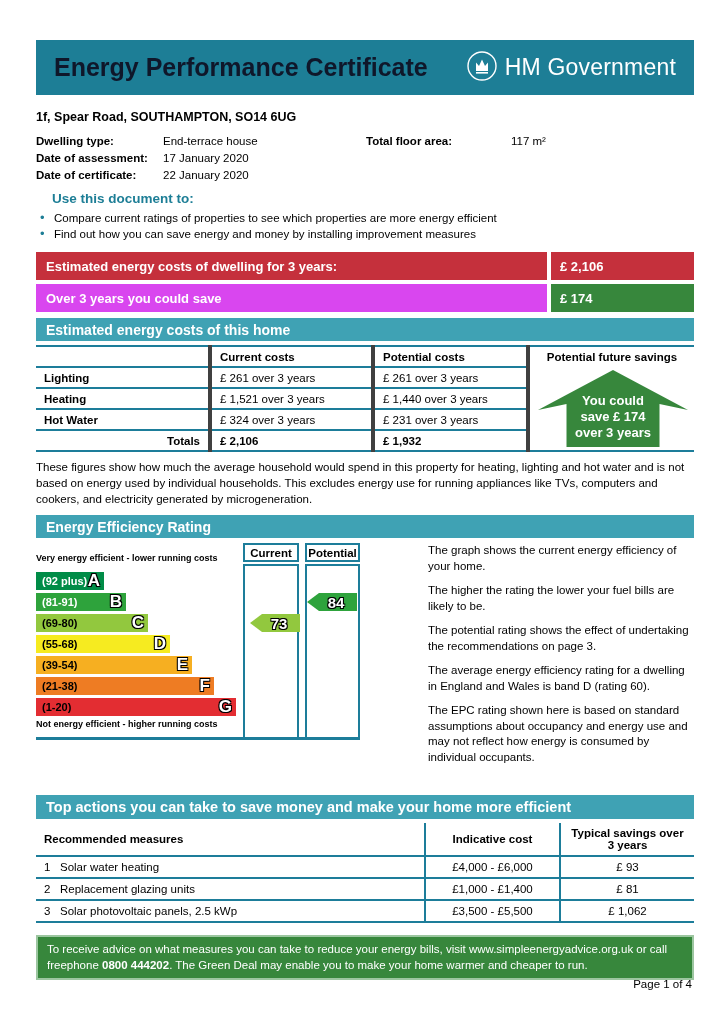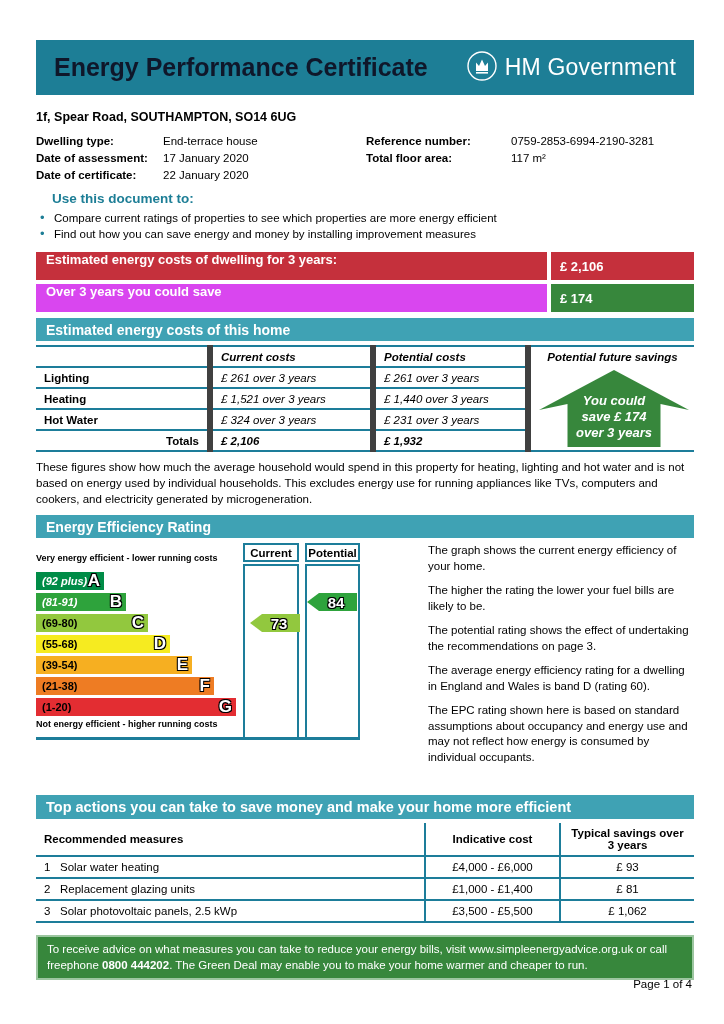--- a/index.html
+++ b/index.html
@@ -25,29 +25,29 @@
   .details-col-right .dlabel { width:145px; }
 
   .use-heading { margin-top:7px; font-size:13.5px; font-weight:bold; }
   .bullets { margin-top:4px; }
   .bullet-row { display:flex; font-size:11.5px; line-height:16px; }
   .bullet-dot { width:18px; padding-left:4px; font-size:13px; line-height:15px; }
 
   
   .cost-bars { margin-top:10px; }
   .cost-bar { display:flex; gap:4px; height:28px; margin-bottom:4px; }
-  .cost-bar-label { flex:1; color:#fff; font-weight:bold; font-size:13px; display:flex; padding-left:10px; }
+  .cost-bar-label { flex:1; color:#fff; font-weight:bold; font-size:13px; display:flex; align-items:center; padding-left:10px; }
   .cost-bar-value { width:143px; color:#fff; font-weight:bold; font-size:13px; display:flex; align-items:center; padding-left:9px; }
 
   .section-bar { margin-top:6px; height:23px; color:#fff; font-weight:bold; font-size:14px; display:flex; align-items:center; padding-left:10px; }
 
   
   table.costs { width:100%; border-collapse:collapse; margin-top:4px; border-top:2px solid #1d7d9a; border-bottom:2px solid #1d7d9a; table-layout:fixed; }
   table.costs td { font-size:11.5px; padding:3px 8px; height:21px; vertical-align:middle; }
-  table.costs .vline { border-left:6px solid #404040;font-style:italic; }
+  table.costs .vline { border-left:4px solid #404040; }
   table.costs .hline { border-bottom:2px solid #1d7d9a; }
   table.costs .bold { font-weight:bold; }
   td.savings-cell { text-align:center; vertical-align:middle; padding:2px 0; }
   .col-label { width:174px; } .col-cur { width:163px; } .col-pot { width:155px; } .col-sav { width:166px; }
   .totals-label { text-align:right; font-weight:bold; }
 
   .house-arrow { position:relative; width:150px; height:77px; margin:0 auto;
     clip-path:polygon(50% 0%, 100% 52%, 81% 44%, 81% 100%, 19% 100%, 19% 44%, 0% 52%); }
   .house-text { position:absolute; left:0; right:0; top:23px; text-align:center; color:#fff; font-weight:bold; font-size:13px; line-height:16px; }
   .house-text span { display:block; }
@@ -60,21 +60,21 @@
   .chart-bottom-line { position:absolute; left:0; right:0; bottom:0; height:3px; }
   .chart-colhead { position:absolute; top:0; height:19px; border:2px solid #1d7d9a; display:flex; align-items:center; justify-content:center; font-size:11.5px; font-weight:bold; background:#fff; }
   .chart-colbody { position:absolute; top:21px; bottom:0; border:2px solid #1d7d9a; background:#fff; }
   .colhead-current, .colbody-current { left:207px; width:56px; }
   .colhead-potential, .colbody-potential { left:269px; width:55px; }
   .chart-caption { position:absolute; left:0; font-size:9px; font-weight:bold; }
   .caption-top { top:10px; }
   .caption-bottom { top:176px; }
   .band { position:absolute; left:0; height:18px; display:flex; align-items:center; }
   .band-range { font-size:11px; font-weight:bold; padding-left:6px; flex:1; }
-  .band-range.light { color:#fff;font-style:italic; }
+  .band-range.light { color:#fff; }
   .band-letter { font-size:17px; font-weight:bold; color:#fff; padding-right:4px; line-height:18px;
     text-shadow:-1px -1px 0 #000, 1px -1px 0 #000, -1px 1px 0 #000, 1px 1px 0 #000; }
   .b0 { top:29px; width:68px; } .b1 { top:50px; width:90px; } .b2 { top:71px; width:112px; }
   .b3 { top:92px; width:134px; } .b4 { top:113px; width:156px; } .b5 { top:134px; width:178px; }
   .b6 { top:155px; width:200px; }
   .rating-arrow { position:absolute; width:50px; height:18px; clip-path:polygon(0 50%, 24% 0, 100% 0, 100% 100%, 24% 100%); display:flex; align-items:center; justify-content:center; }
   .rating-arrow span { font-size:15px; font-weight:bold; color:#fff; padding-left:8px;
     text-shadow:-1px -1px 0 #000, 1px -1px 0 #000, -1px 1px 0 #000, 1px 1px 0 #000; }
   .arrow-current { top:71px; left:214px; }
   .arrow-potential { top:50px; left:271px; }
@@ -129,24 +129,20 @@
         <div class="detail-row">
           <span class="dlabel">Date of assessment:</span>
           <span class="dvalue">17 January 2020</span>
         </div>
         <div class="detail-row">
           <span class="dlabel">Date of certificate:</span>
           <span class="dvalue">22 January 2020</span>
         </div>
       </div>
       <div class="details-col-right">
-        <div class="detail-row">
-          <span class="dlabel">Reference number:</span>
-          <span class="dvalue">0759-2853-6994-2190-3281</span>
-        </div>
         <div class="detail-row">
           <span class="dlabel">Total floor area:</span>
           <span class="dvalue">117 m²</span>
         </div>
       </div>
     </div>
 
     <div class="use-heading" style="color: rgb(29, 126, 150); margin-left: 16px;">Use this document to:</div>
     <div class="bullets">
       <div class="bullet-row">

